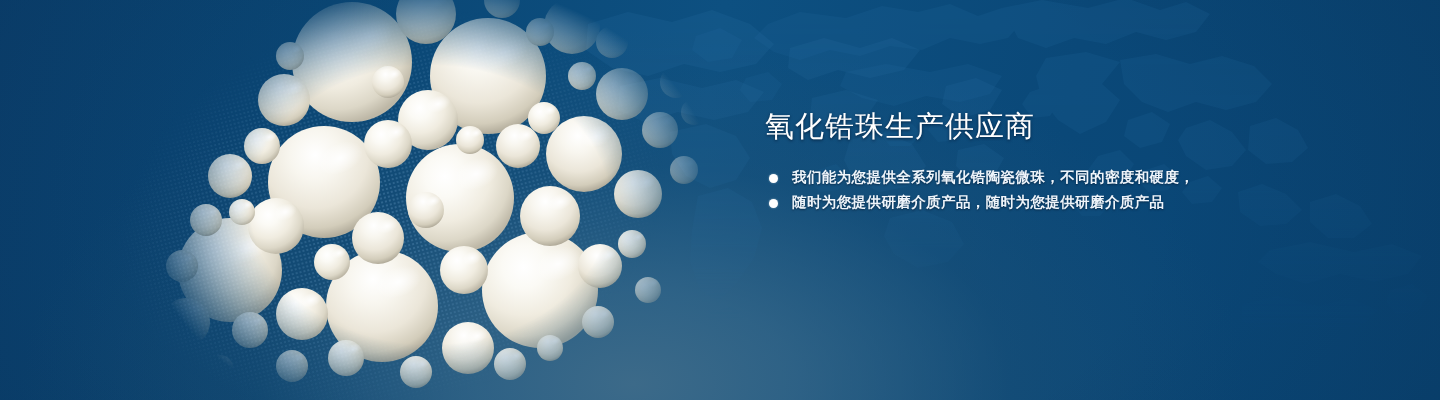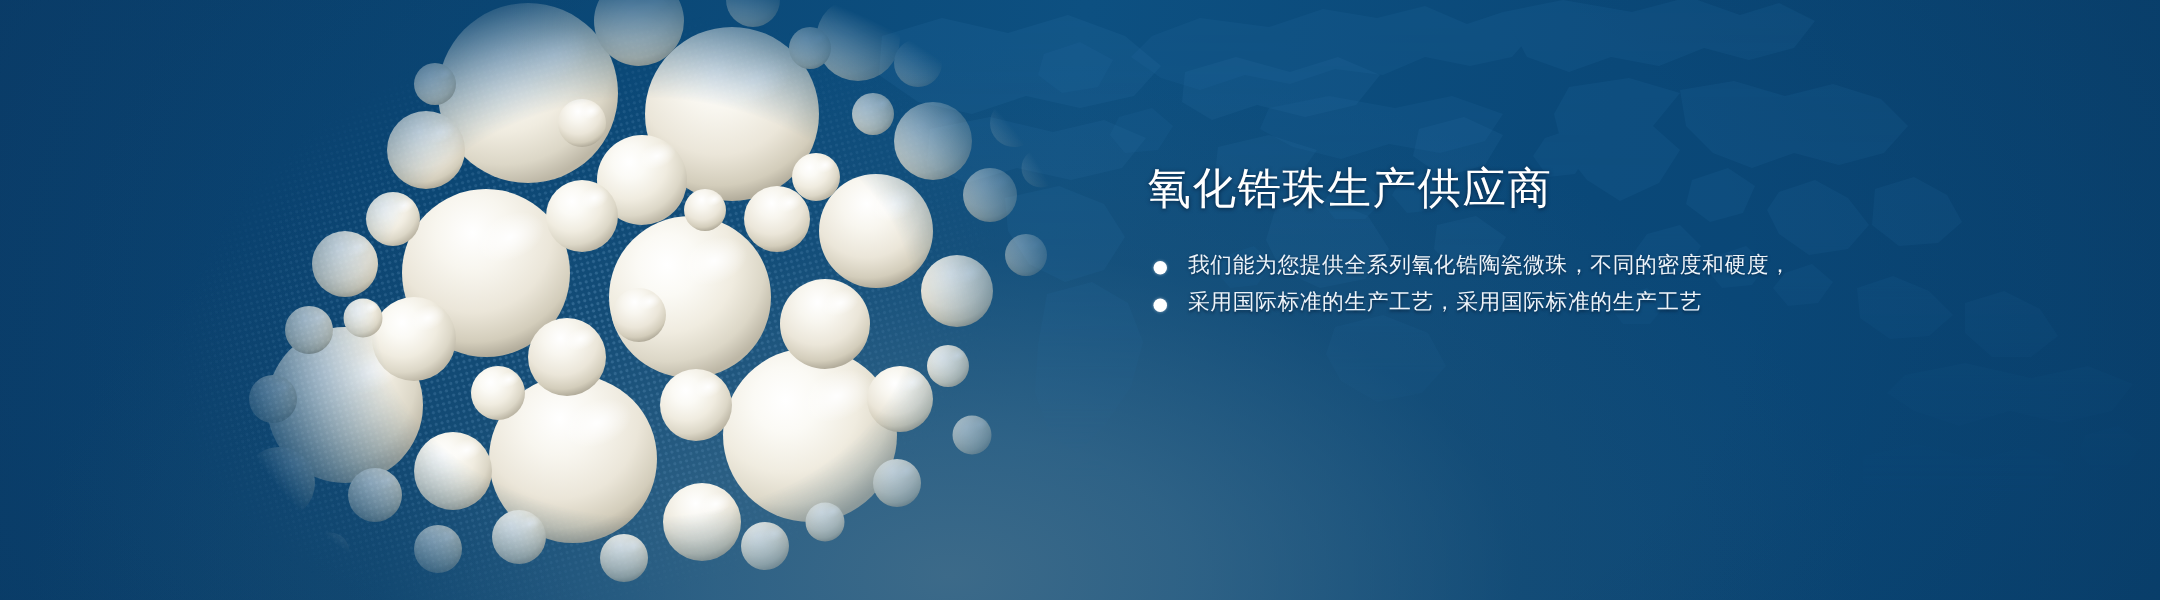--- a/index.html
+++ b/index.html
@@ -99,21 +99,21 @@
     text-shadow:0 1px 2px rgba(0,18,40,0.6);
   }
   .bullet .dot {
     position:absolute;
     left:4px; top:9px;
     width:9px; height:9px;
     border-radius:50%;
     background:#ffffff;
     box-shadow:0 0 2px rgba(255,255,255,0.5);
   }
-  .bullet .line { display:block; }
+  .bullet .line { display:block;font-weight:bold; }
 </style>
 </head>
 <body>
 
 <div id="banner">
 
   <div class="bg-base"></div>
 
   <div class="world-map">
     <svg viewBox="0 0 820 430" xmlns="http://www.w3.org/2000/svg">
@@ -421,19 +421,19 @@
     <ul class="bullets">
 
       <li class="bullet">
         <span class="dot"></span>
         <span class="line">我们能为您提供全系列氧化锆陶瓷微珠，不同的密度和硬度，</span>
       </li>
 
 
       <li class="bullet">
         <span class="dot"></span>
-        <span class="line">采用国际标准的生产工艺，采用国际标准的生产工艺</span>
+        <span class="line">随时为您提供研磨介质产品，随时为您提供研磨介质产品</span>
       </li>
 
     </ul>
   </div>
 
 </div>
 
 </body></html>

